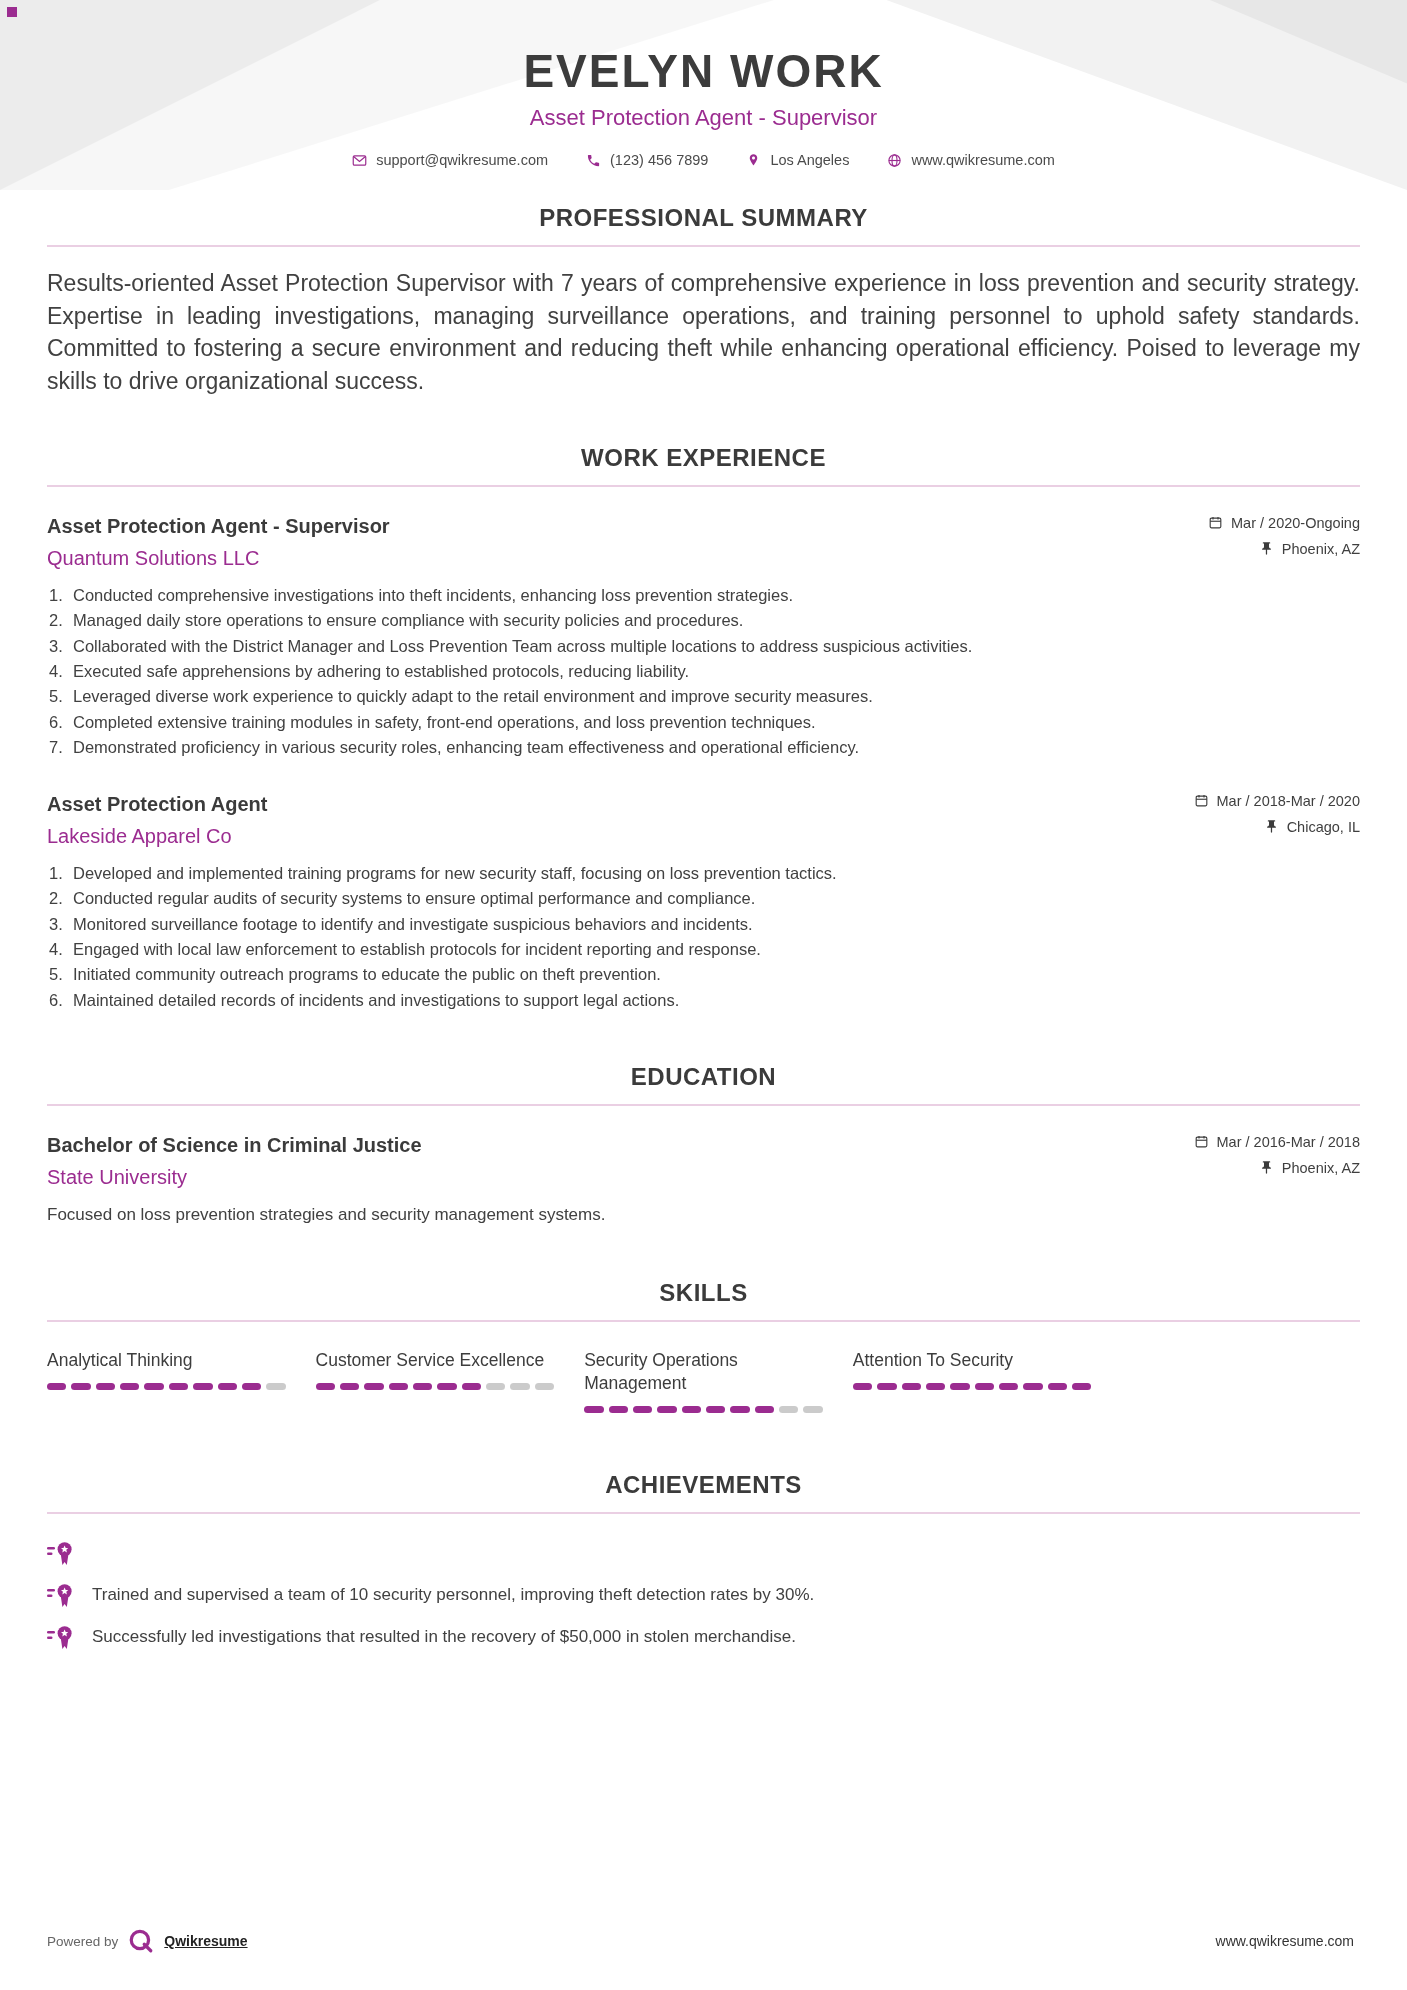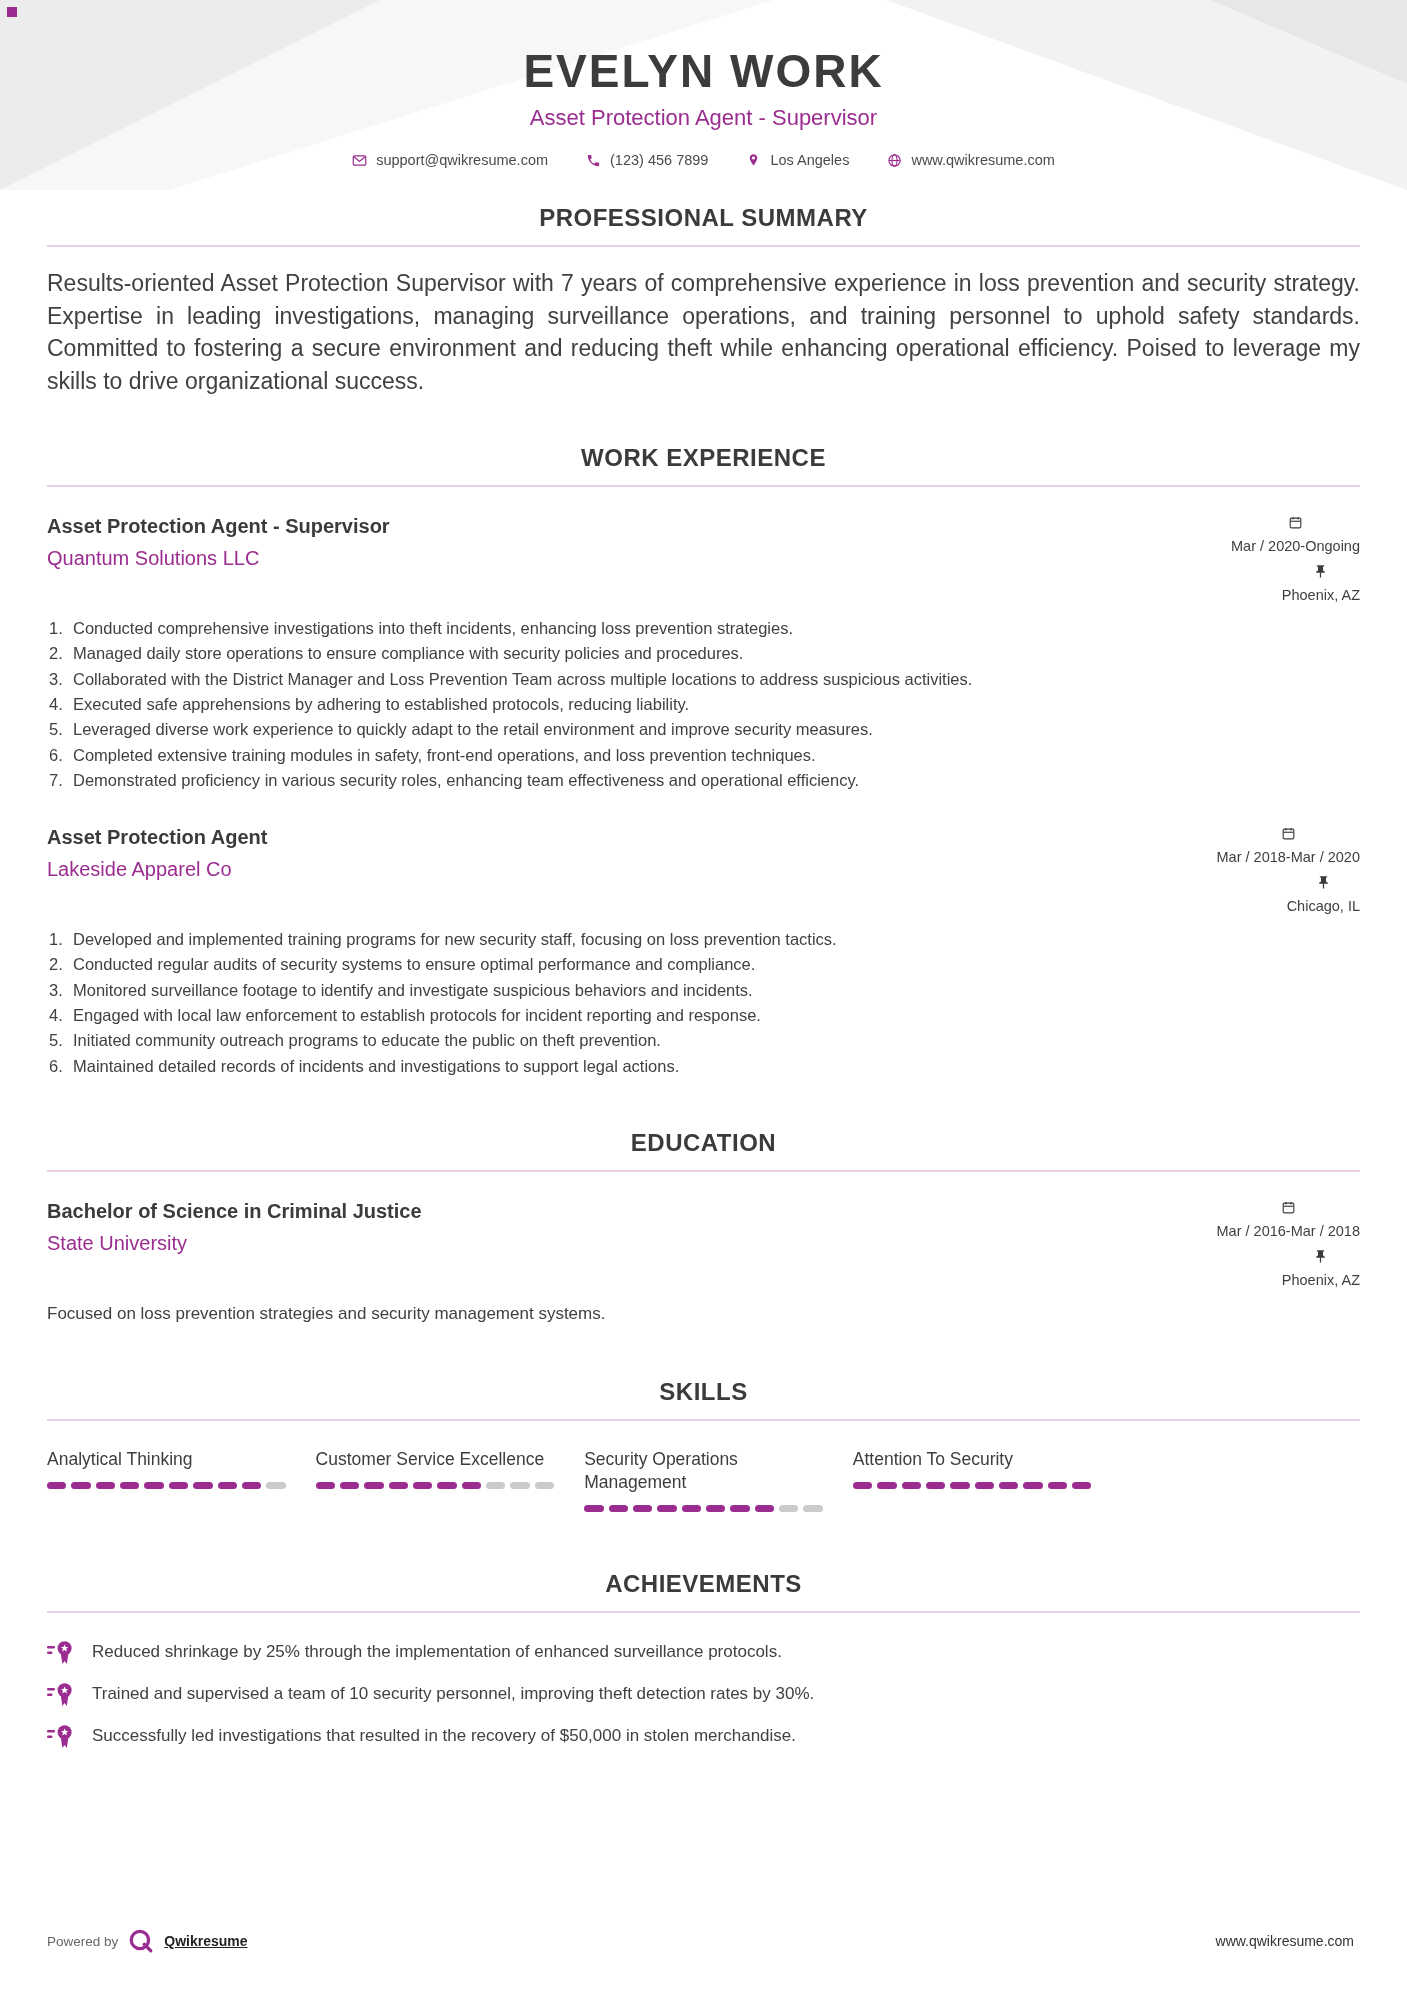--- a/index.html
+++ b/index.html
@@ -56,21 +56,21 @@
     text-align: justify; color: var(--body-text, #414141);
   }
 
   
   .job { margin-top: 28px; }
   .job + .job { margin-top: 34px; }
   .job-head { display: flex; justify-content: space-between; align-items: flex-start; }
   .job-title-h { margin: 0; font-size: 20px; font-weight: bold; color: #3b3b3b; }
   .company { margin-top: 9px; font-size: 20px; color: var(--accent, #9B2C90); }
   .job-right { display: flex; flex-direction: column; align-items: flex-end; gap: 10px; font-size: 14.5px; color: #3f3f3f; }
-  .meta { display: flex; align-items: center; gap: 8px; flex-direction: column; }
+  .meta { display: flex; align-items: flex-start; gap: 8px; }
   .meta svg { width: 15px; height: 15px; display: block; }
 
   ol.bullets { list-style: none; counter-reset: n; margin: 15px 0 0; padding: 0; }
   ol.bullets li {
     counter-increment: n; position: relative; padding-left: 26px;
     font-size: 16.5px; line-height: 1.3; margin-bottom: 4px; color: var(--body-text, #414141);
   }
   ol.bullets li::before { content: counter(n) "."; position: absolute; left: 2px; }
 
   .edu-desc { margin: 16px 0 0; font-size: 17px; color: var(--body-text, #414141); }
@@ -335,21 +335,20 @@
   <div class="achv">
     <svg viewBox="0 0 27 27">
       <g fill="#9B2C90">
         <rect x="0" y="7" width="8" height="2.6" rx="1.3"></rect>
         <rect x="0" y="12.4" width="5.5" height="2.6" rx="1.3"></rect>
         <polygon points="13.8,14.5 21.4,14.5 19.8,25 17.6,22 15.4,25"></polygon>
         <circle cx="17.6" cy="9.2" r="7"></circle>
       </g>
       <polygon fill="#ffffff" points="17.6,5.4 18.7,7.9 21.2,8.1 19.3,9.8 19.9,12.4 17.6,11 15.3,12.4 15.9,9.8 14,8.1 16.5,7.9"></polygon>
     </svg>
-    <span class="achv-text">Reduced shrinkage by 25% through the implementation of enhanced surveillance protocols.</span>
   </div>
 
   <div class="achv">
     <svg viewBox="0 0 27 27">
       <g fill="#9B2C90">
         <rect x="0" y="7" width="8" height="2.6" rx="1.3"></rect>
         <rect x="0" y="12.4" width="5.5" height="2.6" rx="1.3"></rect>
         <polygon points="13.8,14.5 21.4,14.5 19.8,25 17.6,22 15.4,25"></polygon>
         <circle cx="17.6" cy="9.2" r="7"></circle>
       </g>

